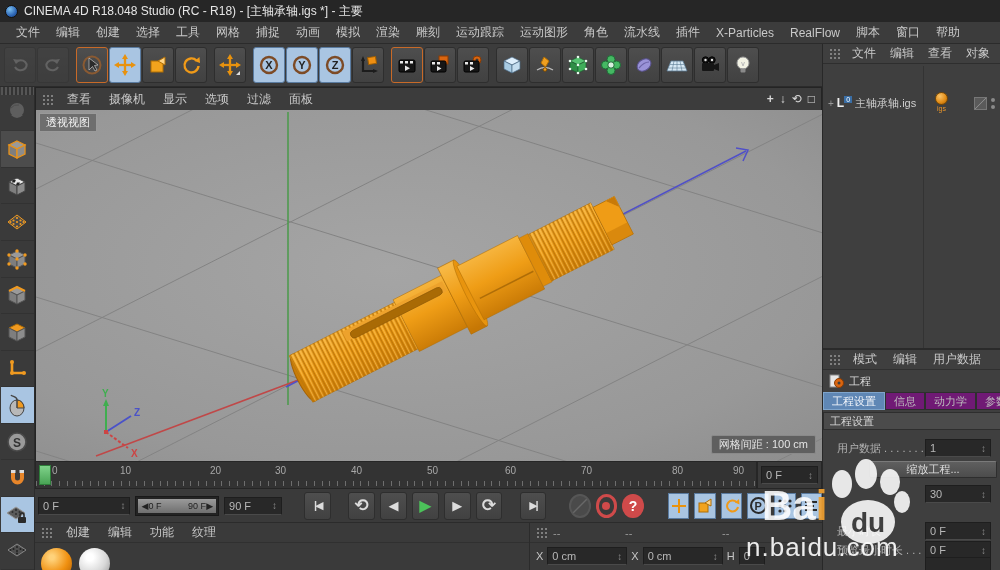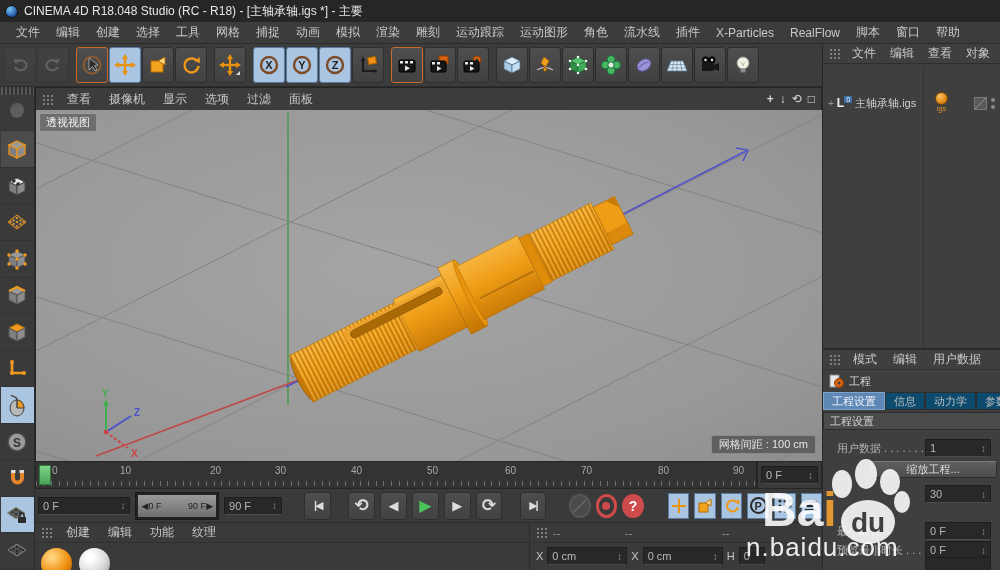--- a/index.html
+++ b/index.html
@@ -38,36 +38,36 @@
   .fld{background:#282828;border:1px solid #1e1e1e;border-bottom-color:#4a4a4a;color:#b8b8b8;display:flex;align-items:center;padding:0 4px;height:18px;font-size:11px}
   .spin{color:#8a8a8a;font-size:10px;margin-left:auto;padding-left:4px}
   
   .timeline{left:35px;top:461px;width:722px;height:28px;background:#333;border:1px solid #262626;overflow:hidden}
   .tick{position:absolute;top:3px;color:#a8a8a8;font-size:10px}
   .tickstrip{position:absolute;left:0;bottom:2px;width:100%;height:5px;background:repeating-linear-gradient(90deg,#6e6e6e 0 1px,transparent 1px 7.72px)}
   .playhead{position:absolute;left:3px;top:3px;width:12px;height:20px;background:linear-gradient(#7fd28a,#49a355);border:1px solid #2e7d3a}
   .framefld{left:757px;top:461px;width:65px;height:28px;background:#3a3a3a;border:1px solid #262626;display:flex;align-items:center;padding:3px}
   
   .transport{left:35px;top:489px;width:787px;height:34px;background:#3a3a3a;border-bottom:1px solid #2b2b2b;display:flex;align-items:center;gap:5px;padding-left:3px}
-  .rng{width:94px;height:28px;background:#232323;border:1px solid #191919;position:relative}
+  .rng{width:94px;height:20px;background:#232323;border:1px solid #191919;position:relative}
   .rngbar{position:absolute;left:2px;top:2px;right:2px;bottom:2px;background:linear-gradient(#9a9a9a,#6f6f6f);display:flex;justify-content:space-between;align-items:center;color:#222;font-size:9px;padding:0 3px}
   .tpb{width:30px;height:28px;background:linear-gradient(#4e4e4e,#414141);border:1px solid #2e2e2e;border-radius:3px;color:#dcdcdc;display:flex;align-items:center;justify-content:center;font-size:13px;font-weight:bold}
   .tpb.big{font-size:17px}
   .circ{width:24px;height:24px;border-radius:50%;display:flex;align-items:center;justify-content:center;font-weight:bold}
   .bluesq{width:24px;height:26px;background:#a9c5e2;border:1px solid #5a7ba0;display:flex;align-items:center;justify-content:center}
   
   .bottombar{left:35px;top:523px;width:787px;height:47px;background:#3a3a3a;display:flex}
   .matmgr{width:495px;border-right:1px solid #2b2b2b;position:relative}
   .coords{width:292px;position:relative}
   .menurow{height:20px;display:flex;align-items:center;gap:2px;padding-left:4px;border-bottom:1px solid #303030}
   .sphere{width:31px;height:31px;border-radius:50%;position:absolute;top:25px}
   
   .rightpanel{left:822px;top:44px;width:178px;height:526px;background:#3f3f3f;border-left:1px solid #282828;overflow:hidden}
   .rp{position:absolute}
-  .tab{height:18px;display:flex;align-items:center;padding:0 8px;background:#0c4a6e;border:1px solid #2e2e2e;color:#bdbdbd;white-space:nowrap}
+  .tab{height:18px;display:flex;align-items:center;padding:0 8px;background:#701a75;border:1px solid #2e2e2e;color:#bdbdbd;white-space:nowrap}
   .tab.active{background:#5f87b5;border-color:#7fa5cc;color:#f0f4fa}
   .sechdr{background:#4b4b4b;border:1px solid #2e2e2e;color:#d5d5d5;height:18px;display:flex;align-items:center;padding:0 6px}
   .amrow{position:absolute;left:0;width:178px;height:20px;display:flex;align-items:center}
   .amlabel{color:#b2b2b2;padding-left:14px;white-space:nowrap;overflow:hidden}
   .amfld{position:absolute;left:102px;width:66px}
   .btnwide{position:absolute;left:46px;width:128px;height:17px;background:linear-gradient(#5f5f5f,#4c4c4c);border:1px solid #2e2e2e;border-top-color:#7a7a7a;border-radius:2px;color:#ddd;display:flex;align-items:center;justify-content:center}
   
   .watermark{left:738px;top:448px;width:262px;height:122px;pointer-events:none;z-index:60}
   .wmtxt{position:absolute;color:rgba(255,255,255,.88);font-weight:bold}
   .wmurl{position:absolute;left:8px;top:84px;color:rgba(255,255,255,.9);font-size:26px;font-weight:normal;letter-spacing:1px}
@@ -531,21 +531,21 @@
 
   <div class="abs timeline">
     <span class="tick" style="left:16px">0</span>
     <span class="tick" style="left:84px">10</span>
     <span class="tick" style="left:174px">20</span>
     <span class="tick" style="left:239px">30</span>
     <span class="tick" style="left:315px">40</span>
     <span class="tick" style="left:391px">50</span>
     <span class="tick" style="left:469px">60</span>
     <span class="tick" style="left:545px">70</span>
-    <span class="tick" style="left:622px">80</span>
+    <span class="tick" style="left:636px">80</span>
     <span class="tick" style="left:697px">90</span>
     <div class="tickstrip"></div>
     <div class="playhead"></div>
   </div>
   <div class="abs framefld">
     <div class="fld" style="width:58px">
         <span>0 F</span>
         <span class="spin">↕</span>
       </div>
   </div>
@@ -774,17 +774,17 @@
     <svg width="90" height="100" style="position:absolute;left:88px;top:6px">
       <g fill="rgba(255,255,255,.88)">
         <ellipse cx="16" cy="30" rx="10" ry="14"></ellipse>
         <ellipse cx="40" cy="20" rx="11" ry="15"></ellipse>
         <ellipse cx="64" cy="28" rx="10" ry="13"></ellipse>
         <ellipse cx="76" cy="48" rx="8" ry="11"></ellipse>
         <ellipse cx="42" cy="68" rx="27" ry="22"></ellipse>
       </g>
       <text x="42" y="78" text-anchor="middle" font-size="28" font-weight="bold" fill="#3f3f3f">du</text>
     </svg>
-    <span class="wmtxt" style="left:24px;top:34px;font-size:48px"><span>Ba</span><span style="color:rgba(240,160,48,.92)">i</span></span>
+    <span class="wmtxt" style="left:24px;top:34px;font-size:42px"><span>Ba</span><span style="color:rgba(240,160,48,.92)">i</span></span>
     <span class="wmurl">n.baidu.com</span>
   </div>
 
 </div>
 
 </body></html>

